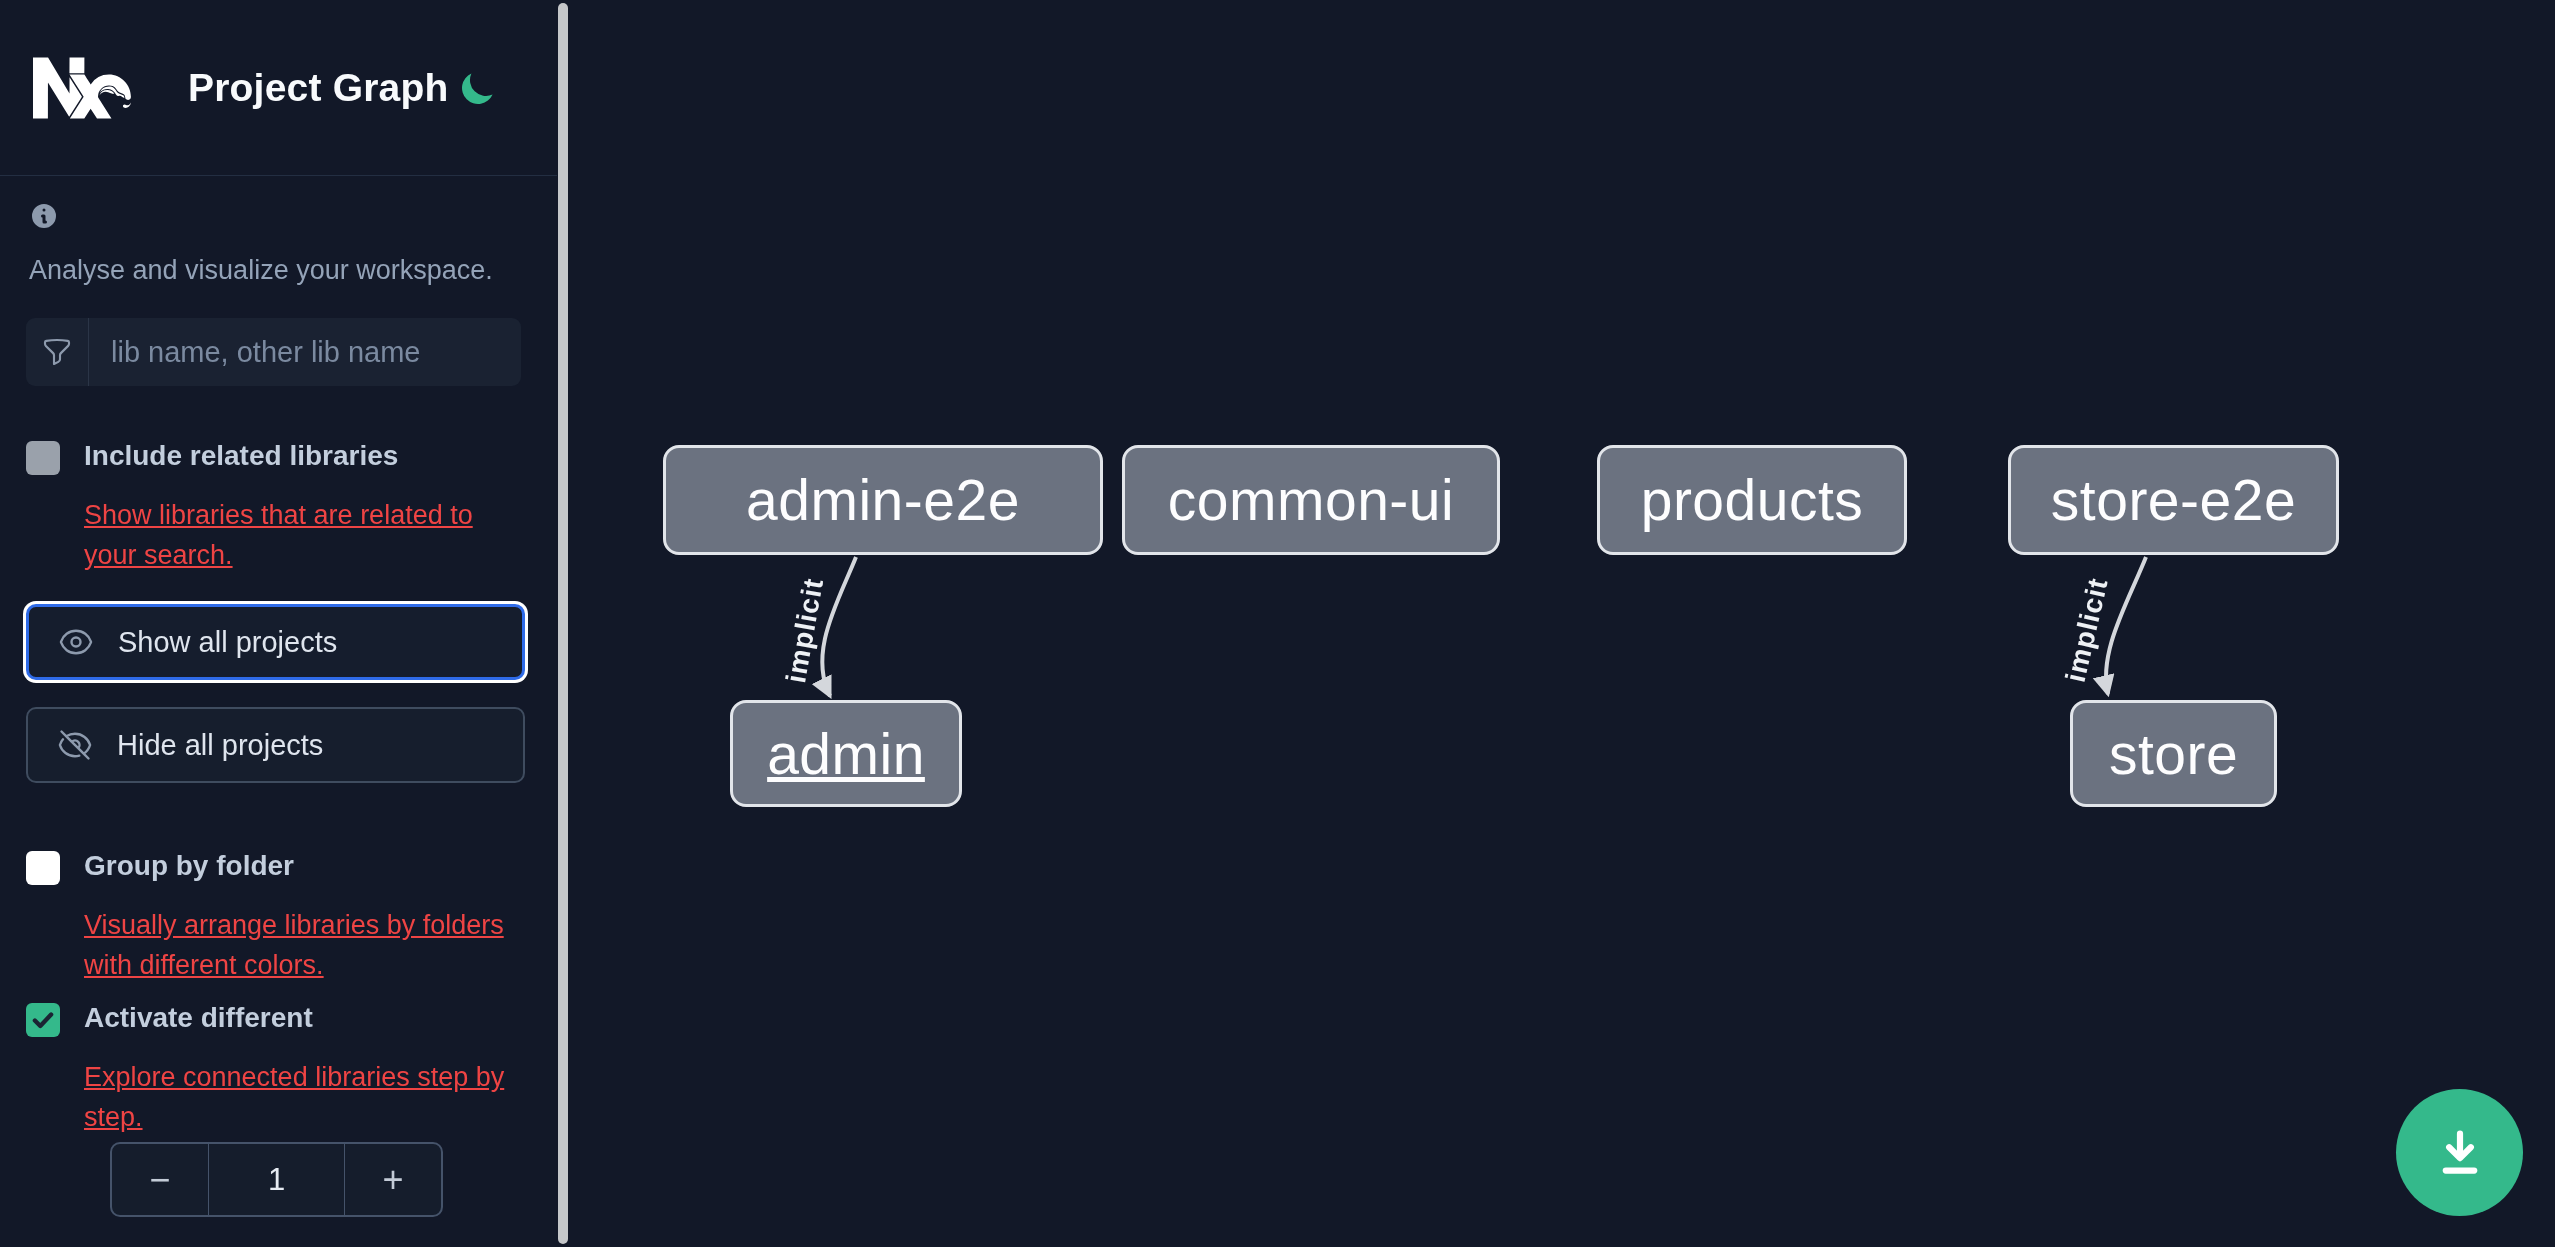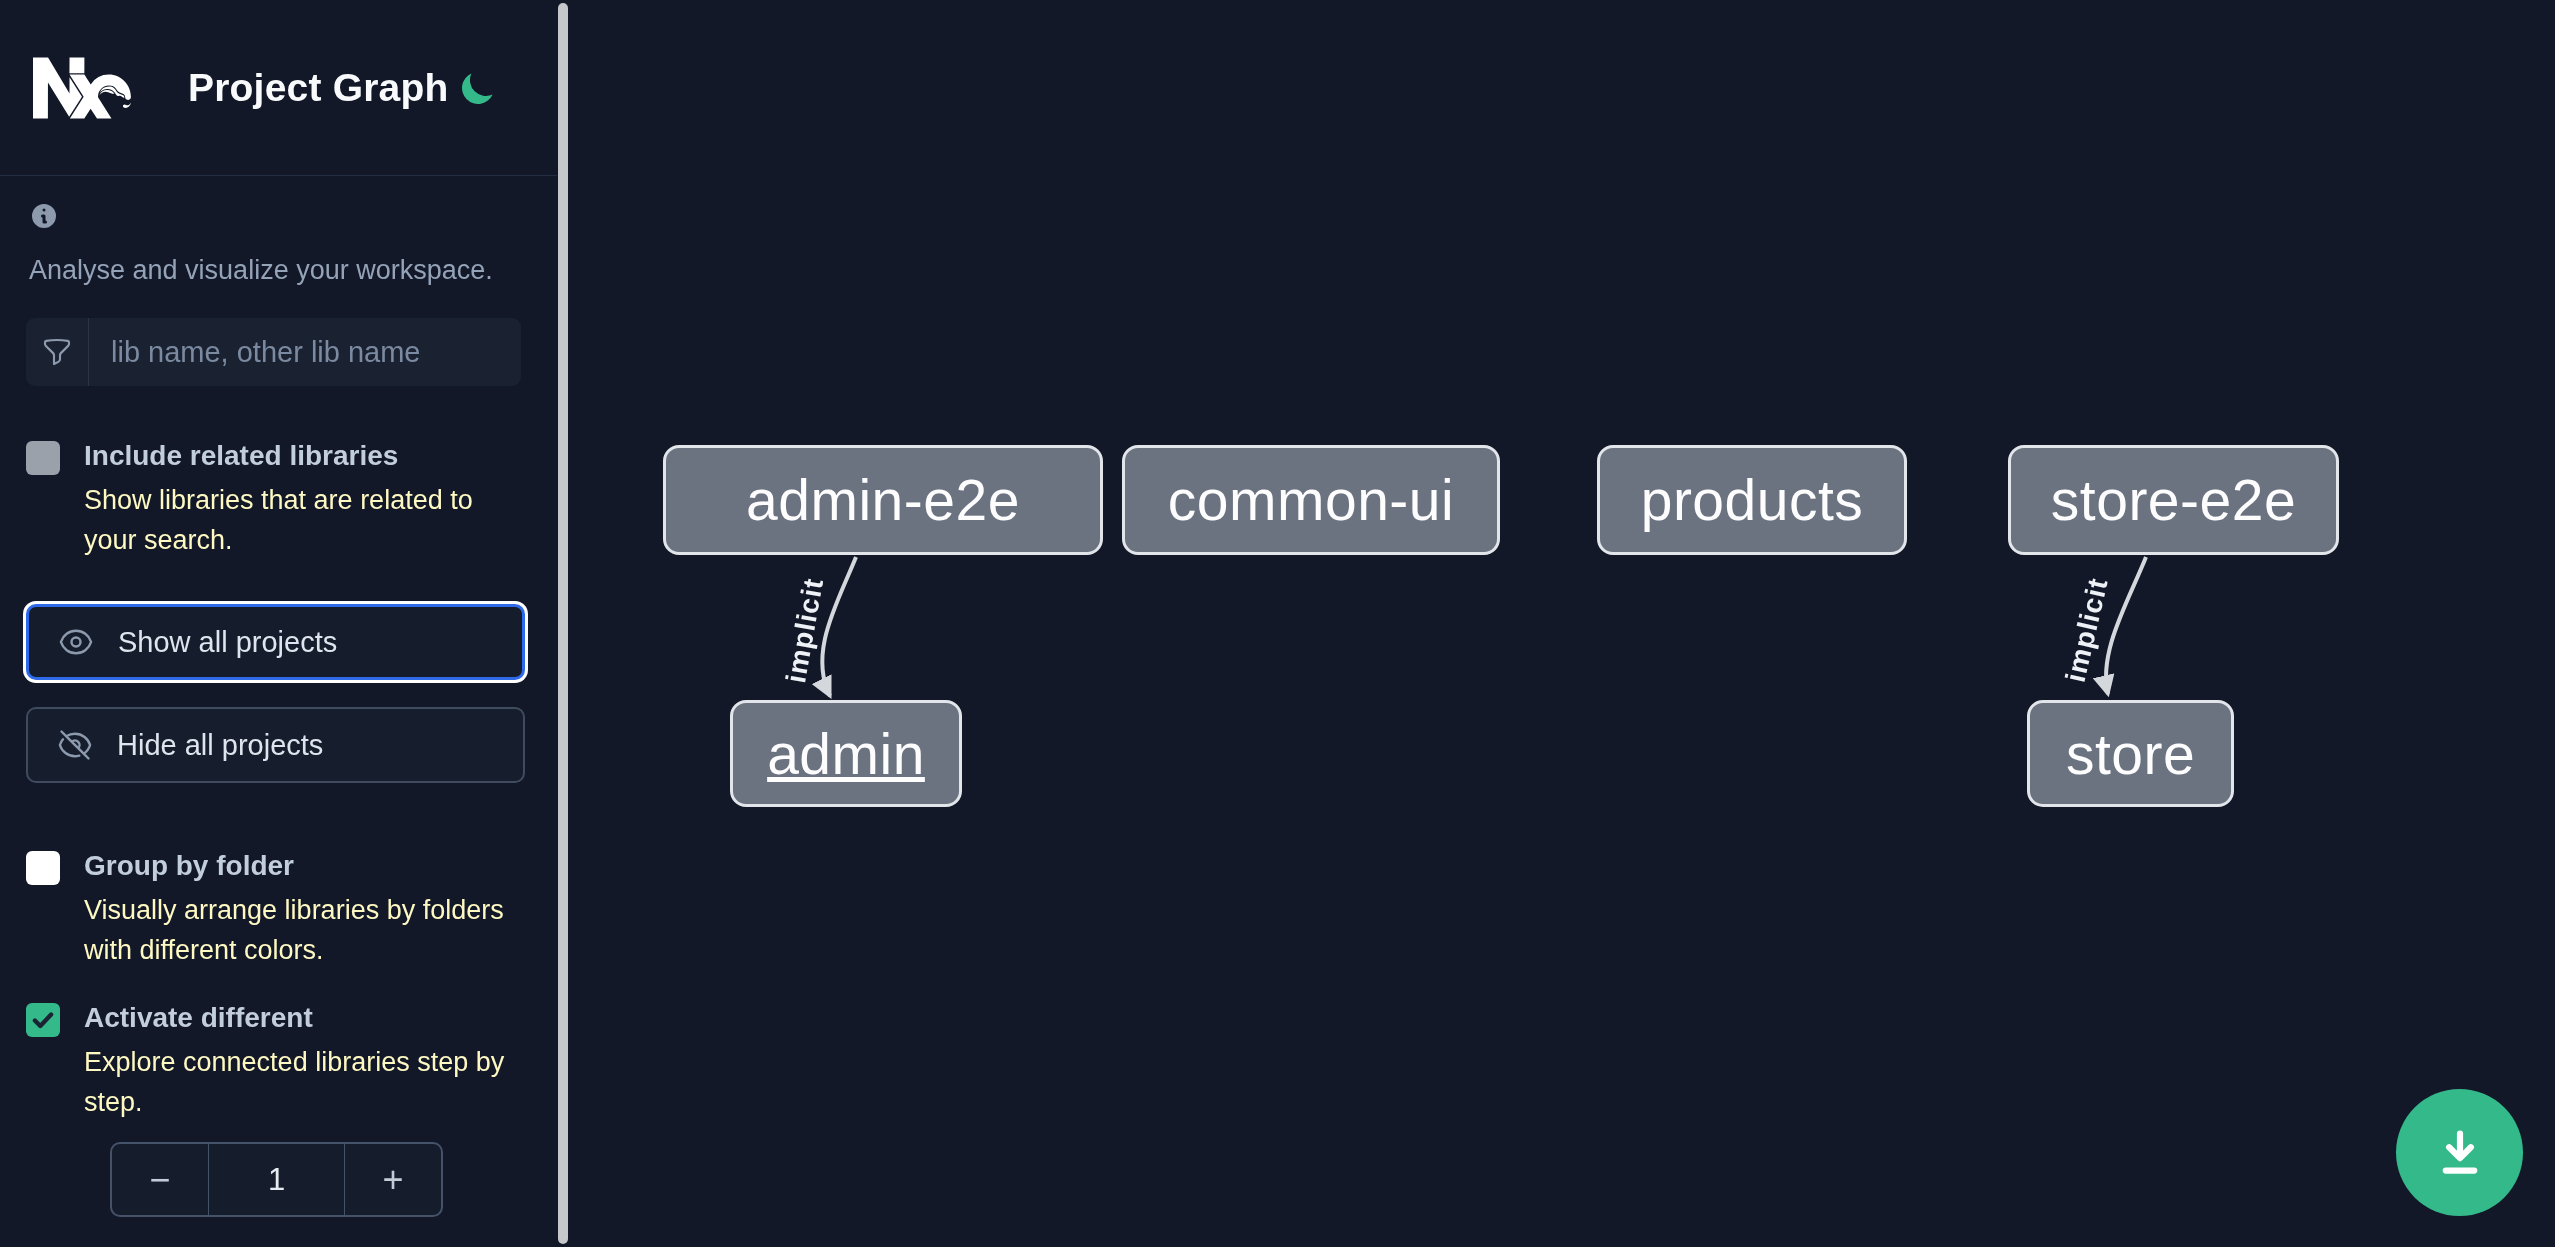--- a/index.html
+++ b/index.html
@@ -27,21 +27,21 @@
     font-family:"Liberation Sans",sans-serif;font-size:29px;color:#dbe3ee;}
   .search-input::placeholder{color:#7b8aa0;}
   .option{position:absolute;left:26px;display:flex;align-items:flex-start;}
   .cb{width:34px;height:34px;border-radius:6px;flex:none;margin-top:3px;cursor:pointer;
     display:flex;align-items:center;justify-content:center;}
   .cb-gray{background:#9aa1ab;}
   .cb-white{background:#ffffff;}
   .cb-green{background:#34b98b;}
   .opt-text{margin-left:24px;width:440px;}
   .opt-label{color:#c3cedd;font-size:28px;font-weight:700;line-height:36px;cursor:pointer;}
-  .opt-desc{color:#fef9c3;font-size:27px;line-height:40px;margin-top:6px;}
+  .opt-desc{color:#ef4444;font-size:27px;line-height:40px;margin-top:21px;text-decoration:underline;}
   .side-btn{position:absolute;left:26px;width:499px;height:76px;box-sizing:border-box;
     background:#161e2d;border:2px solid #3f4c5f;border-radius:10px;cursor:pointer;
     display:flex;align-items:center;padding:0 0 0 29px;gap:24px;
     font-family:"Liberation Sans",sans-serif;font-size:29px;font-weight:500;color:#dfe5ee;}
   .side-btn.focused{border:3px solid #2f6be8;box-shadow:0 0 0 3px #ffffff;background:#151d2d;}
   .btn-icon{flex:none;display:flex;}
   .stepper{position:absolute;left:110px;top:1142px;width:333px;height:75px;box-sizing:border-box;
     border:2px solid #45536a;border-radius:10px;display:flex;background:#151d2c;overflow:hidden;}
   .step-btn{width:96px;flex:none;background:none;border:none;color:#c3cbd7;font-size:36px;
     font-family:"Liberation Sans",sans-serif;font-weight:300;cursor:pointer;display:flex;align-items:center;justify-content:center;}
@@ -161,21 +161,21 @@
     <path d="M 1577 557 C 1559 602, 1529 652, 1539 694" fill="none" stroke="#d4d7dc" stroke-width="4" marker-end="url(#arrow)"></path>
     <text transform="translate(245,632) rotate(-80)" text-anchor="middle" font-family="Liberation Sans, sans-serif" font-size="28" font-weight="700" letter-spacing="1" fill="#eef1f5">implicit</text>
     <text transform="translate(1527,632) rotate(-77)" text-anchor="middle" font-family="Liberation Sans, sans-serif" font-size="28" font-weight="700" letter-spacing="1" fill="#eef1f5">implicit</text>
   </svg>
 
   <div class="node" style="left:94px;top:445px;width:440px;height:110px;">admin-e2e</div>
   <div class="node" style="left:553px;top:445px;width:378px;height:110px;">common-ui</div>
   <div class="node" style="left:1028px;top:445px;width:310px;height:110px;">products</div>
   <div class="node" style="left:1439px;top:445px;width:331px;height:110px;">store-e2e</div>
   <div class="node" style="left:161px;top:700px;width:232px;height:107px;text-decoration:underline;">admin</div>
-  <div class="node" style="left:1458px;top:700px;width:207px;height:107px;">store</div>
+  <div class="node" style="left:1501px;top:700px;width:207px;height:107px;">store</div>
 </div>
 
 <button class="fab">
   <svg width="62" height="62" viewBox="0 0 24 24" fill="none" stroke="#ffffff" stroke-width="2.4" stroke-linecap="round" stroke-linejoin="round">
     <path d="M12 4.5 V 13.5"></path>
     <path d="M7.8 9.8 L 12 14 L 16.2 9.8"></path>
     <path d="M6.5 18.8 H 17.5"></path>
   </svg>
 </button>
 

